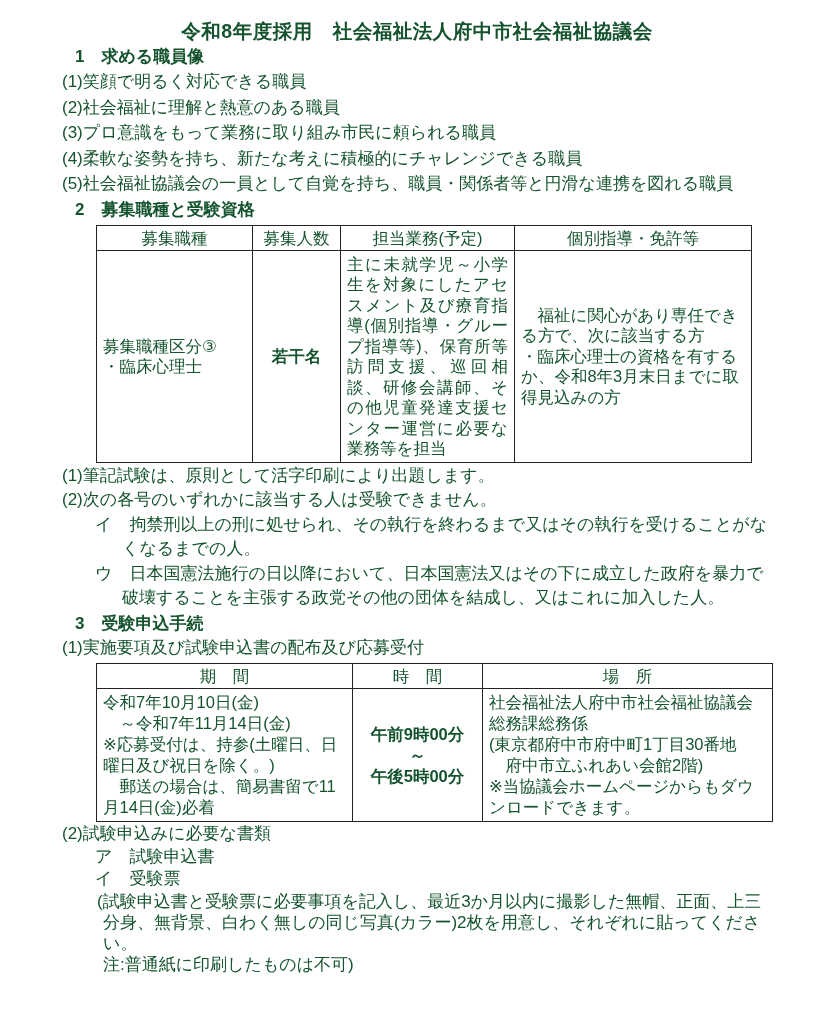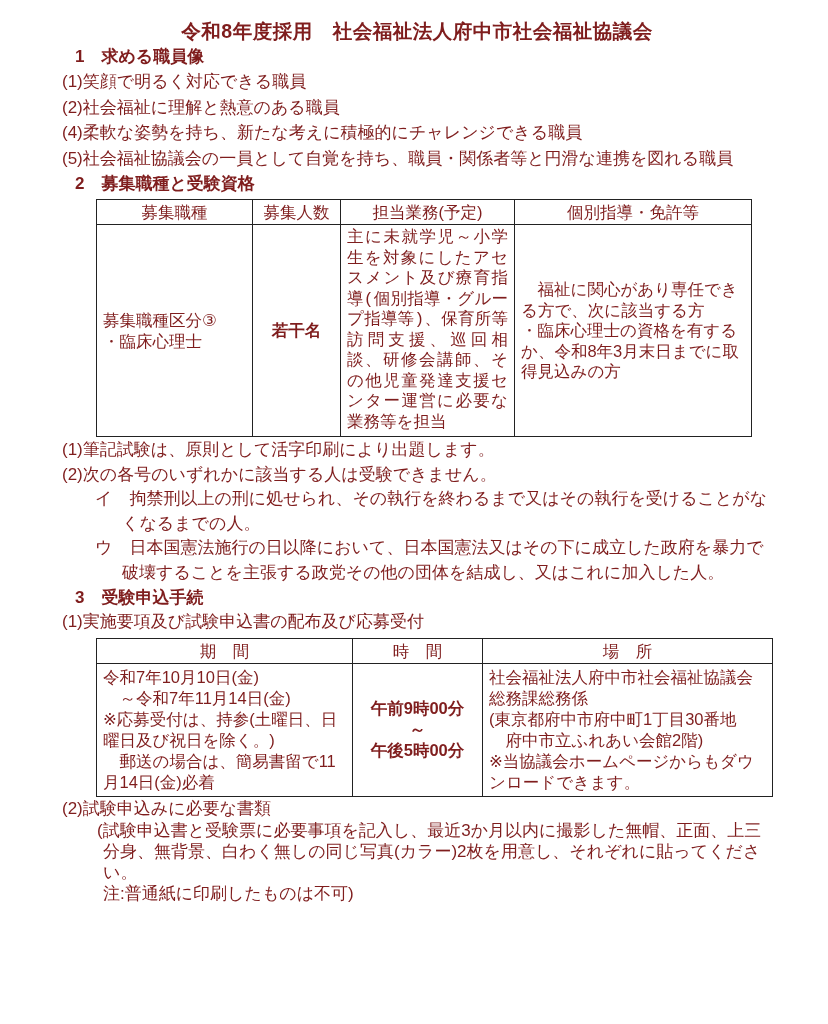--- a/index.html
+++ b/index.html
@@ -6,21 +6,21 @@
     margin: 0;
     padding: 0;
     background: #ffffff;
   }
   .page {
     position: relative;
     box-sizing: border-box;
     width: 828px;
     height: 1024px;
     background: #ffffff;
-    color: #7f1d1d;
+    color: #14532d;
     font-family: "Liberation Sans", "DejaVu Sans", sans-serif;
     font-size: 17px;
     overflow: hidden;
     padding: 0 56px 0 62px;
   }
   .title {
     padding-top: 18px;
     text-align: center;
     font-weight: bold;
     font-size: 19.5px;
@@ -57,21 +57,21 @@
     padding: 3px 6px;
     line-height: 20.5px;
     vertical-align: middle;
     white-space: pre-line;
     word-break: break-all;
   }
   .t1 { width: 655px; }
   .t2 { width: 676px; }
   .cell-center { text-align: center; font-weight: bold; }
   .cell-top    { vertical-align: top; }
-  .cell-justify { text-align: justify; font-family: Liberation Mono, monospace; }
+  .cell-justify { text-align: justify; }
   .t2 td { line-height: 21px; }
   .doc-item {
     padding-left: 33px;
     line-height: 22.5px;
   }
   .sub2 { line-height: 22.5px; }
   .photo-note {
     padding-left: 41px;
     text-indent: -6px;
     line-height: 21px;
@@ -84,20 +84,21 @@
 <div class="page">
 
   <div class="title">
     <div>令和8年度採用　社会福祉法人府中市社会福祉協議会</div>
   </div>
 
   <div class="sec-head">1　求める職員像</div>
   <div>
     <div class="item">(1)笑顔で明るく対応できる職員</div>
     <div class="item">(2)社会福祉に理解と熱意のある職員</div>
+    <div class="item">(3)プロ意識をもって業務に取り組み市民に頼られる職員</div>
     <div class="item">(4)柔軟な姿勢を持ち、新たな考えに積極的にチャレンジできる職員</div>
     <div class="item">(5)社会福祉協議会の一員として自覚を持ち、職員・関係者等と円滑な連携を図れる職員</div>
   </div>
 
   <div class="sec-head">2　募集職種と受験資格</div>
 
   <table class="t1">
     <colgroup>
       <col style="width:156px">
         <col style="width:88px">
@@ -157,16 +158,18 @@
         <td class="cell-top">社会福祉法人府中市社会福祉協議会
 総務課総務係
 (東京都府中市府中町1丁目30番地
 　府中市立ふれあい会館2階)
 ※当協議会ホームページからもダウンロードできます。</td>
       </tr>
     </tbody>
   </table>
 
   <div class="note sub2">(2)試験申込みに必要な書類</div>
+  <div class="doc-item">ア　試験申込書</div>
+  <div class="doc-item">イ　受験票</div>
   <div class="photo-note">(試験申込書と受験票に必要事項を記入し、最近3か月以内に撮影した無帽、正面、上三分身、無背景、白わく無しの同じ写真(カラー)2枚を用意し、それぞれに貼ってください。
 注:普通紙に印刷したものは不可)</div>
 
 </div>
 
 </body></html>

